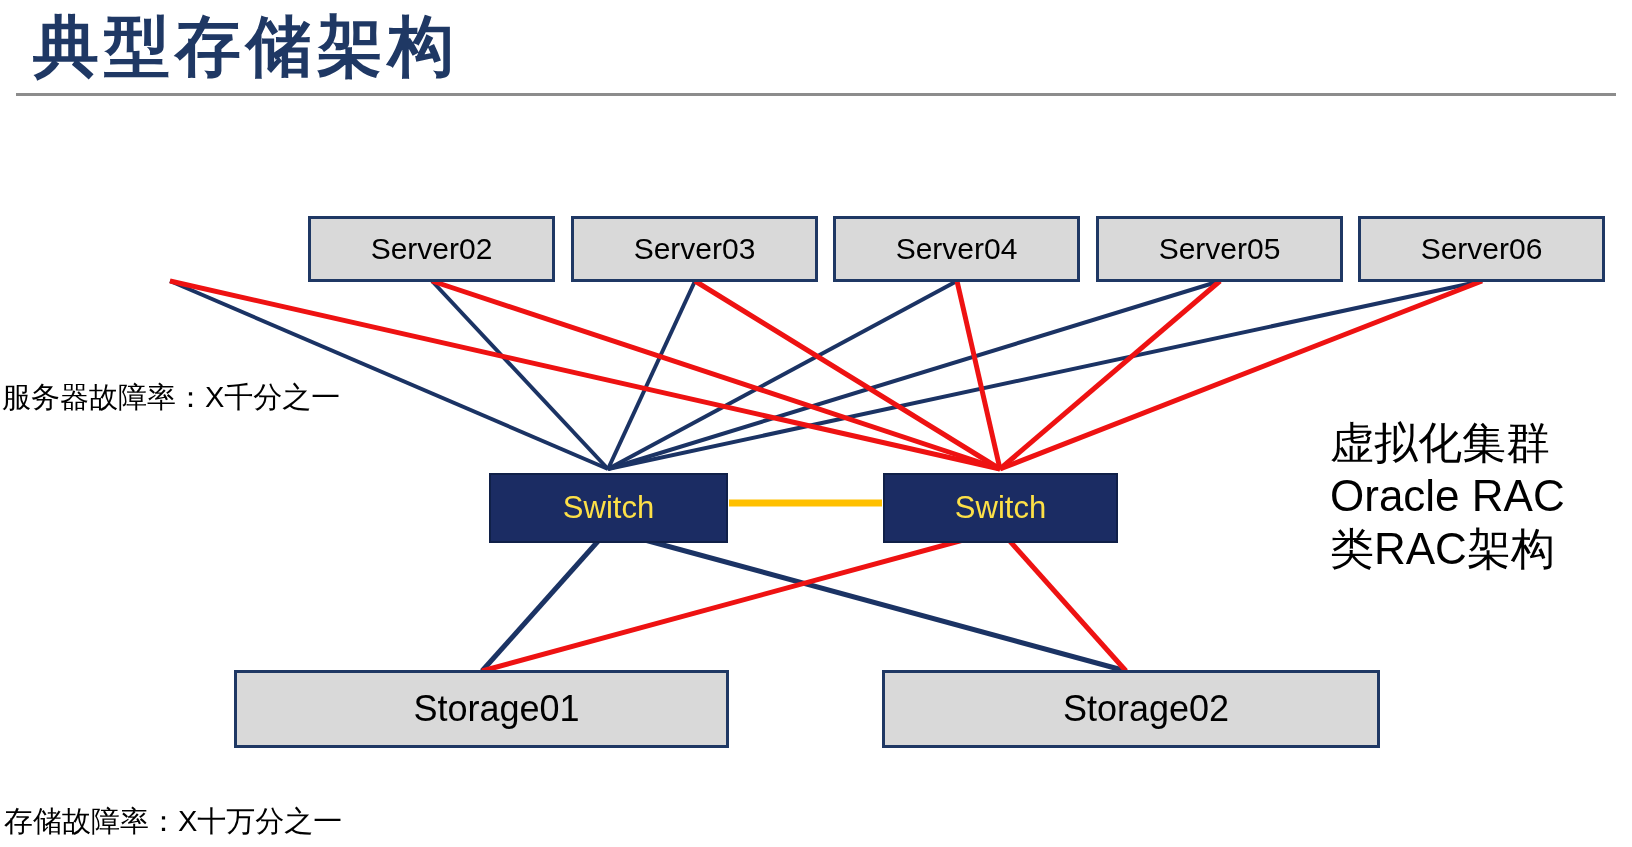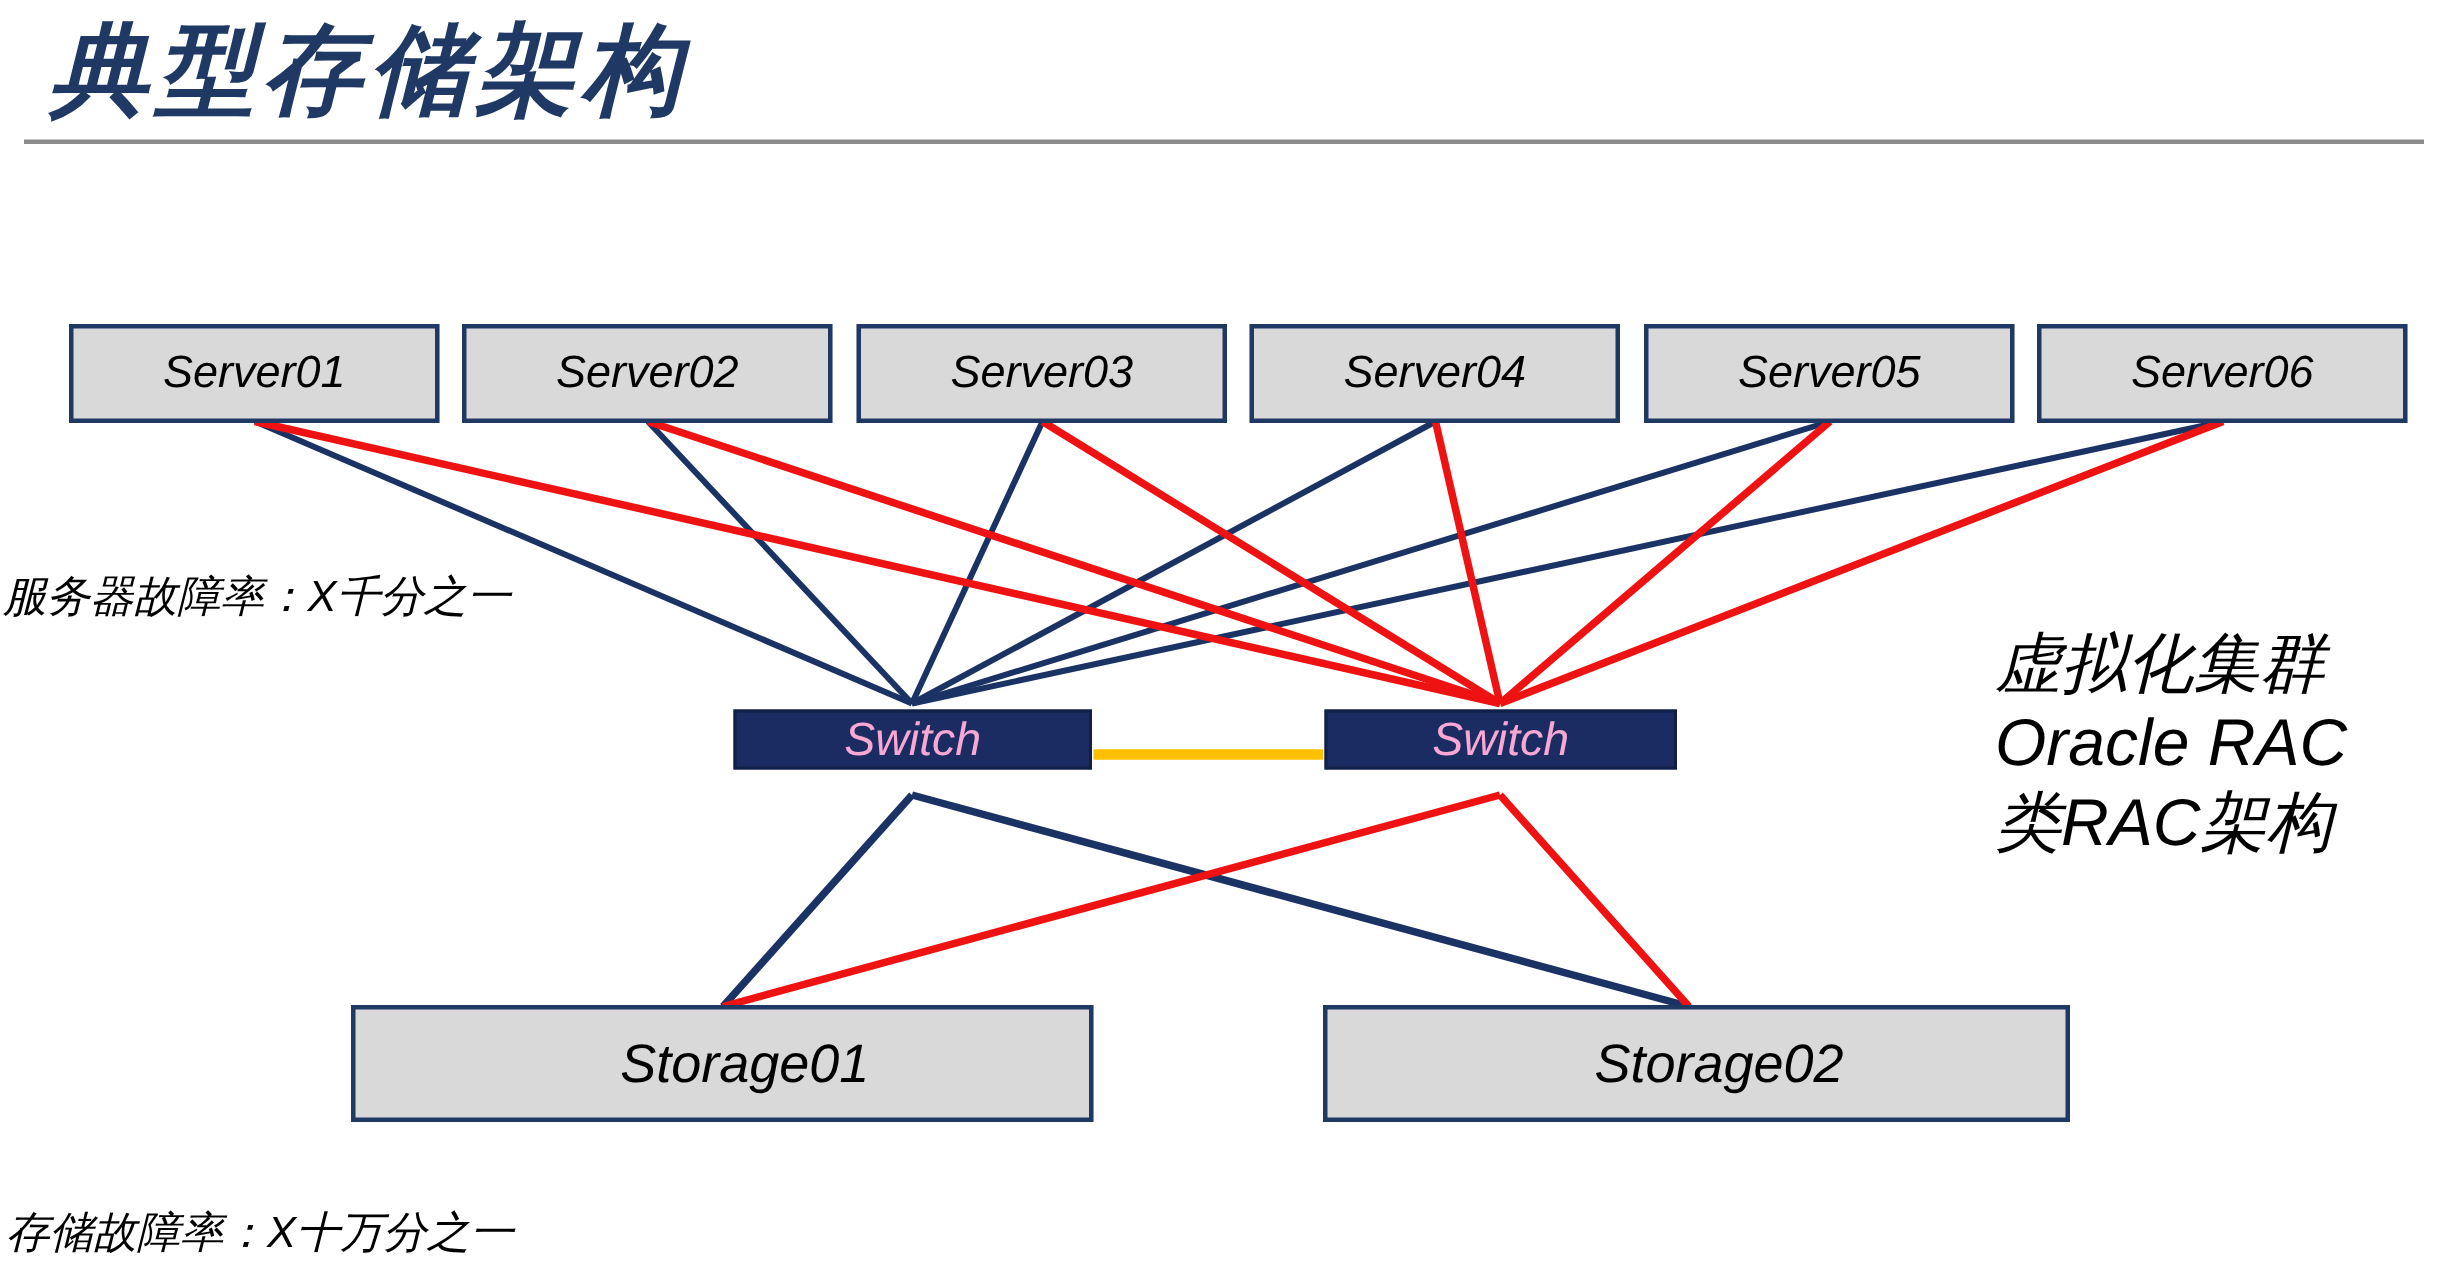--- a/index.html
+++ b/index.html
@@ -7,21 +7,20 @@
     padding: 0;
     background: #ffffff;
     font-family: "Liberation Sans", "DejaVu Sans", sans-serif;
   }
   #slide {
     position: relative;
     width: 1632px;
     height: 847px;
     background: #ffffff;
     overflow: hidden;
-    font-style: italic;
   }
   .abs { position: absolute; }
 
   #title {
     left: 33px;
     top: 2px;
     font-size: 66px;
     font-weight: bold;
     letter-spacing: 5px;
     color: #1F3864;
@@ -55,25 +54,25 @@
     top: 216px;
     width: 247px;
     height: 66px;
     background: #D9D9D9;
     border: 3px solid #1F3864;
     font-size: 30px;
     color: #000000;
   }
   .switch {
     top: 473px;
-    height: 40px;
+    height: 70px;
     background: #1B2C63;
     border: 2px solid #102048;
     font-size: 31px;
-    color: #f9a8d4;
+    color: #fde047;
   }
   .storage {
     top: 670px;
     height: 78px;
     background: #D9D9D9;
     border: 3px solid #1F3864;
     font-size: 36px;
     color: #000000;
     padding-left: 30px;
   }
@@ -133,21 +132,20 @@
     </g>
 
     <g stroke-width="7" stroke="#FFC000">
       <line x1="729" y1="503" x2="882" y2="503"></line>
     </g>
   </svg>
 
   <div id="title" class="abs">典型存储架构</div>
   <div id="title-rule" class="abs"></div>
 
-  <div class="abs node server" style="left:46px">Server01</div>
   <div class="abs node server" style="left:308px">Server02</div>
   <div class="abs node server" style="left:571px">Server03</div>
   <div class="abs node server" style="left:833px">Server04</div>
   <div class="abs node server" style="left:1096px">Server05</div>
   <div class="abs node server" style="left:1358px">Server06</div>
 
   <div class="abs node switch" style="left:489px; width:239px">Switch</div>
   <div class="abs node switch" style="left:883px; width:235px">Switch</div>
 
   <div class="abs node storage" style="left:234px; width:495px">Storage01</div>

